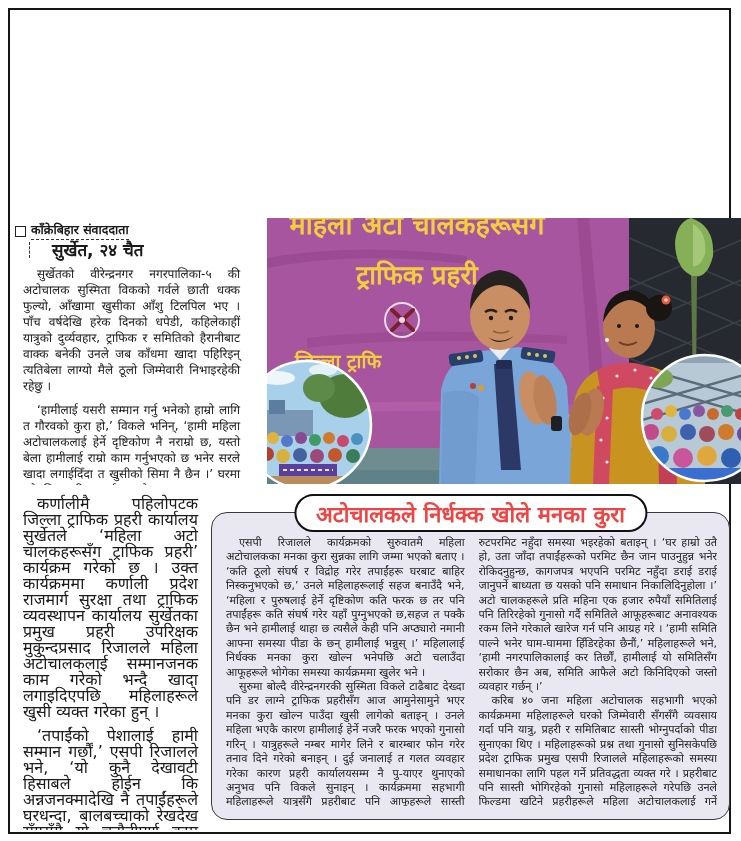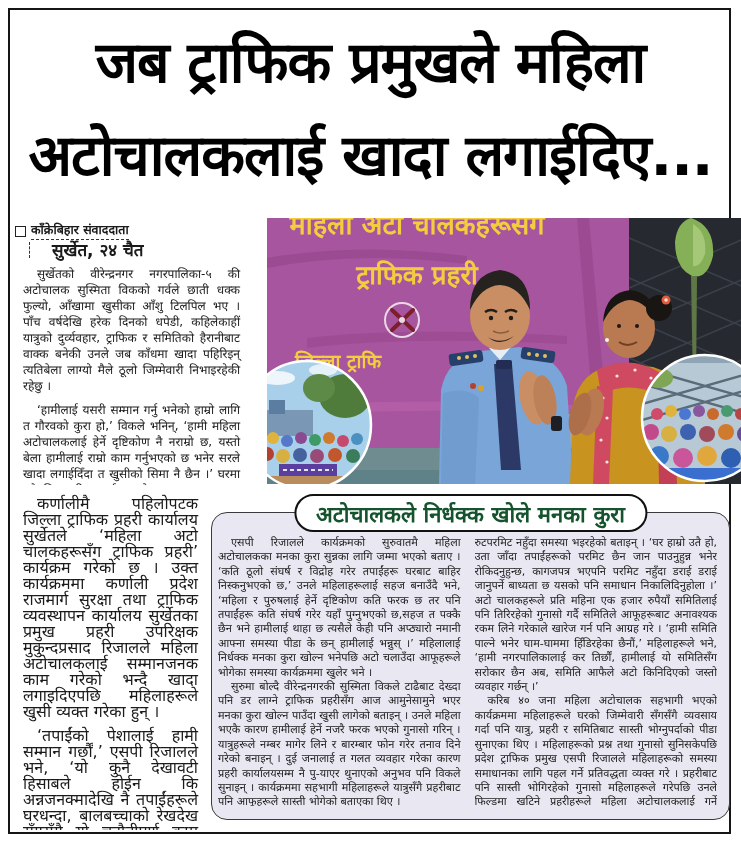--- a/index.html
+++ b/index.html
@@ -40,39 +40,35 @@
   }
   .photo svg{display:block;}
   
   .subbox{
     position:absolute;left:211px;top:512px;width:519px;height:308px;
     background:#e9e7f1;border:1.5px solid #3a3a3a;border-radius:16px;box-sizing:border-box;
   }
   .subbox-title{
     position:absolute;top:-19px;left:50%;transform:translateX(-50%);
     background:#ffffff;border:2px solid #111;border-radius:20px;
-    padding:2px 20px;font-size:22px;font-weight:bold;white-space:nowrap;color:#14532d;
+    padding:2px 20px;font-size:22px;font-weight:bold;white-space:nowrap;color:#ef4444;
   }
   .subcols{
-    display:flex;gap:14px;padding:23px 12px 6px 6px;height:270px;overflow:hidden;box-sizing:content-box;
+    display:flex;gap:14px;padding:23px 12px 6px 14px;height:270px;overflow:hidden;box-sizing:content-box;
   }
   .subcol{flex:1 1 0;text-align:justify;font-size:11px;line-height:14.4px;overflow:hidden;}
   p.box-p{margin:0;text-indent:13px;}
   p.box-p.noindent{text-indent:0;}
 </style>
 </head>
 <body>
 
 <div class="page">
   <div class="frame"></div>
 
-  <div class="headline">
-    <div>जब ट्राफिक प्रमुखले महिला</div>
-    <div>अटोचालकलाई खादा लगाईदिए...</div>
-  </div>
 
   <div class="col-top">
     <div class="byline">
       <div class="rline">
         <span class="sq"></span>
         <span class="rep">काँक्रेबिहार संवाददाता</span>
       </div>
       <div class="dateline">सुर्खेत, २४ चैत</div>
     </div>
     <p class="body-p">सुर्खेतको वीरेन्द्रनगर नगरपालिका-५ की अटोचालक सुस्मिता विकको गर्वले छाती धक्क फुल्यो, आँखामा खुसीका आँशु टिलपिल भए । पाँच वर्षदेखि हरेक दिनको धपेडी, कहिलेकाहीं यात्रुको दुर्व्यवहार, ट्राफिक र समितिको हैरानीबाट वाक्क बनेकी उनले जब काँधमा खादा पहिरिइन् त्यतिबेला लाग्यो मैले ठूलो जिम्मेवारी निभाइरहेकी रहेछु ।</p>

